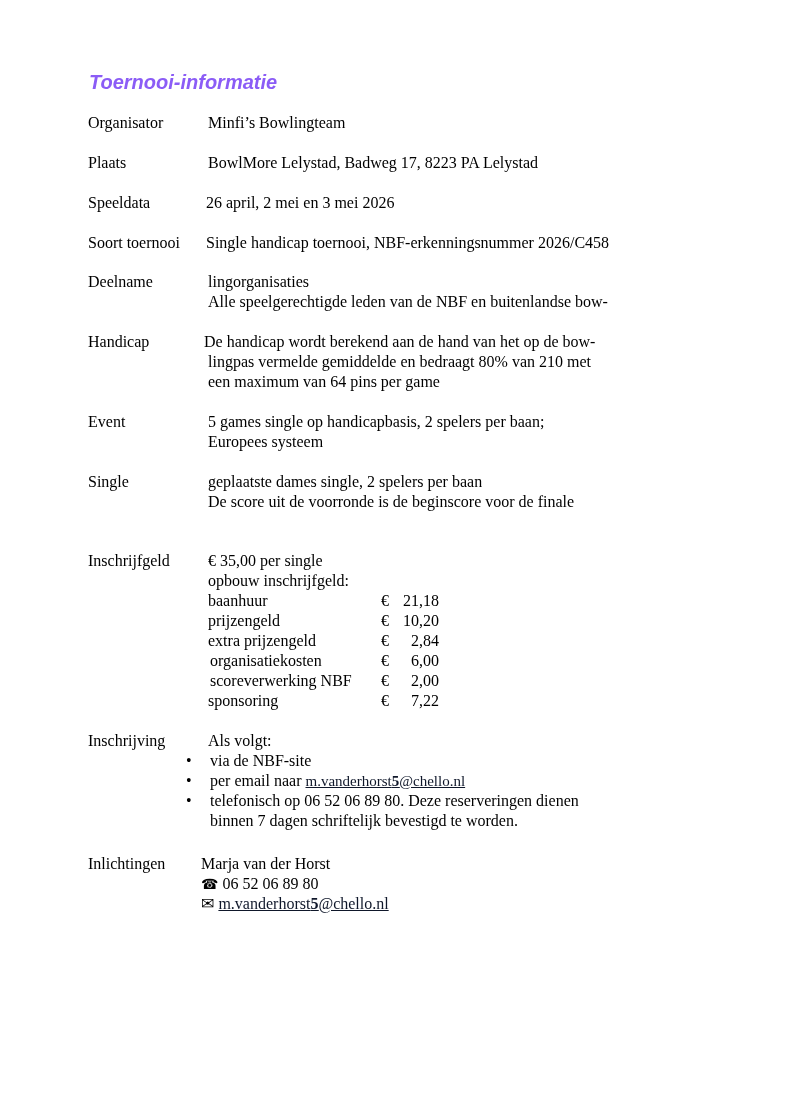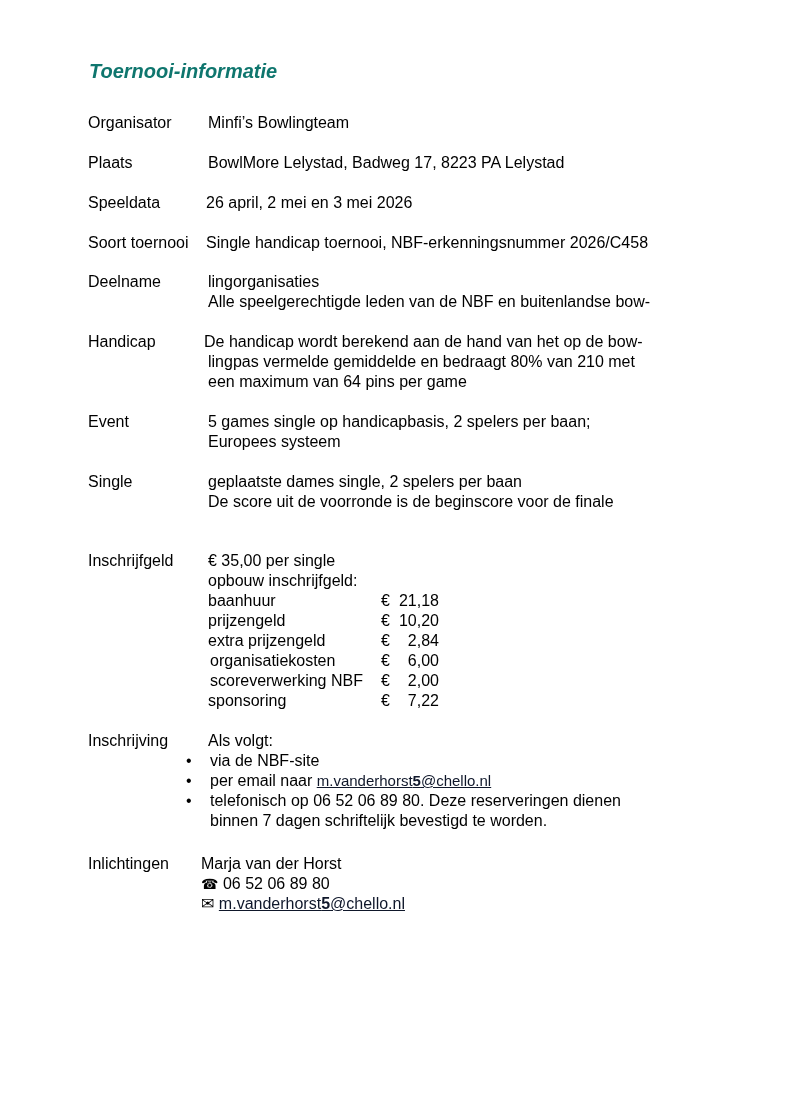--- a/index.html
+++ b/index.html
@@ -1,20 +1,20 @@
 <!DOCTYPE html>
 <html><head>
 <meta charset="utf-8">
 <style>
   html, body { margin: 0; padding: 0; background: #ffffff; }
   body { width: 787px; height: 1116px; position: relative; overflow: hidden;
          font-family: "Liberation Sans", sans-serif; color: #000; font-size: 16px; }
-  .title { position: absolute; left: 89px; top: 60px; font-size: 20px; font-weight: bold;
-           font-style: italic; color: #0f766e; }
-  .row { position: absolute; left: 88px; line-height: 20px; }
+  .title { position: absolute; left: 89px; top: 71px; font-size: 20px; font-weight: bold;
+           font-style: italic; color: #8b5cf6; }
+  .row { position: absolute; left: 88px; line-height: 20px; font-family: Liberation Serif, serif; }
   .label { position: absolute; left: 0; white-space: nowrap; }
   .val { position: absolute; left: 120px; white-space: nowrap; }
   .line { white-space: nowrap; height: 20px; }
   .cost { position: relative; height: 20px; }
   .cost .n { position: absolute; left: 0; white-space: nowrap; }
   .cost .eur { position: absolute; left: 173px; }
   .cost .amt { position: absolute; left: 183px; width: 48px; text-align: right; }
   a { color: #0f172a; text-decoration: underline; }
   .email-small { font-size: 15px; }
   .bullet { position: absolute; left: 98px; }

